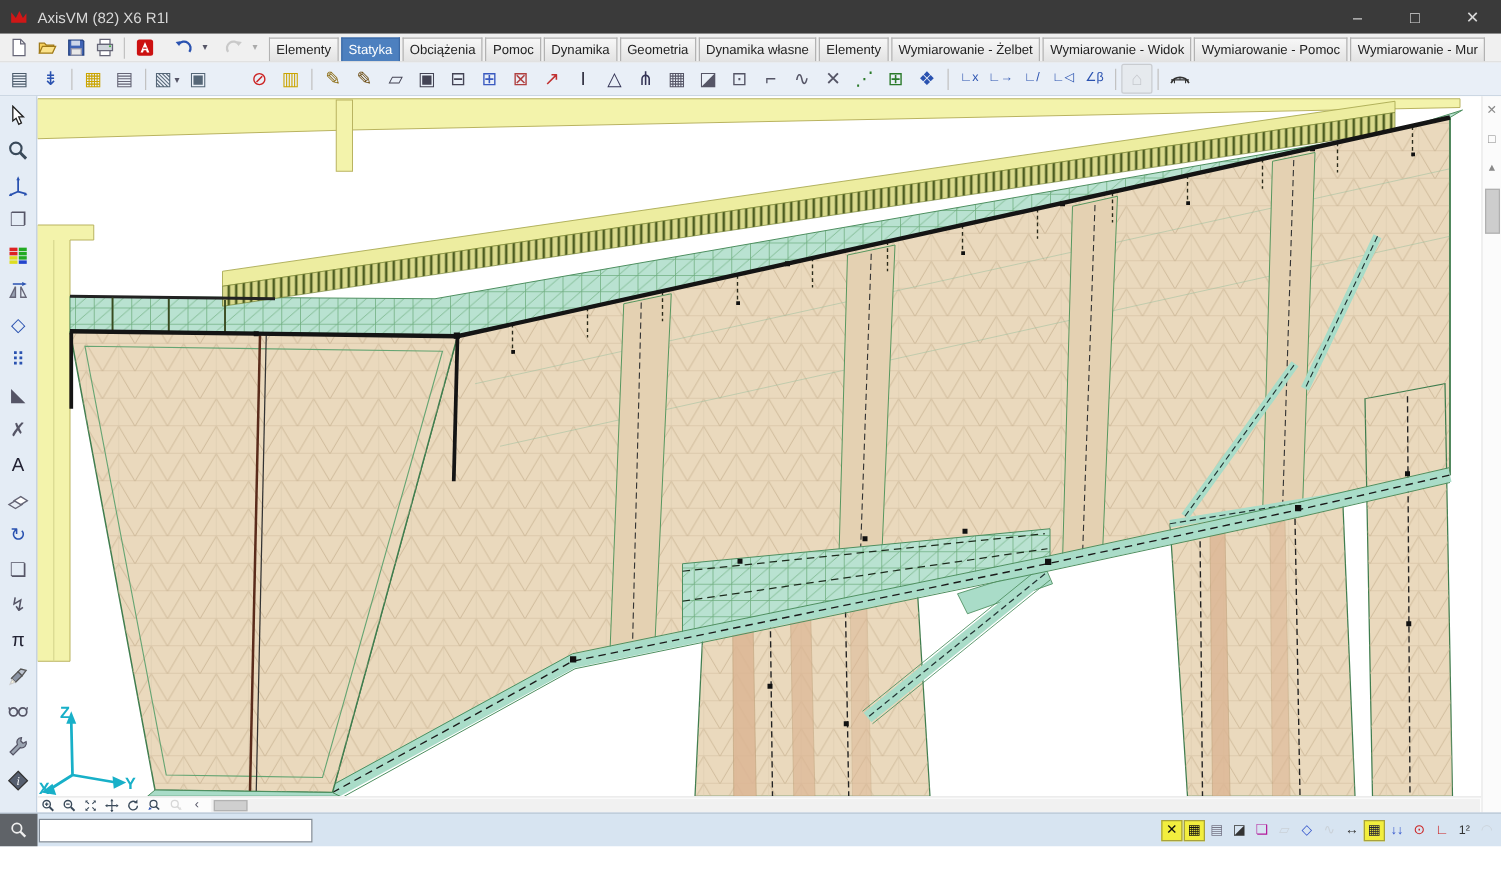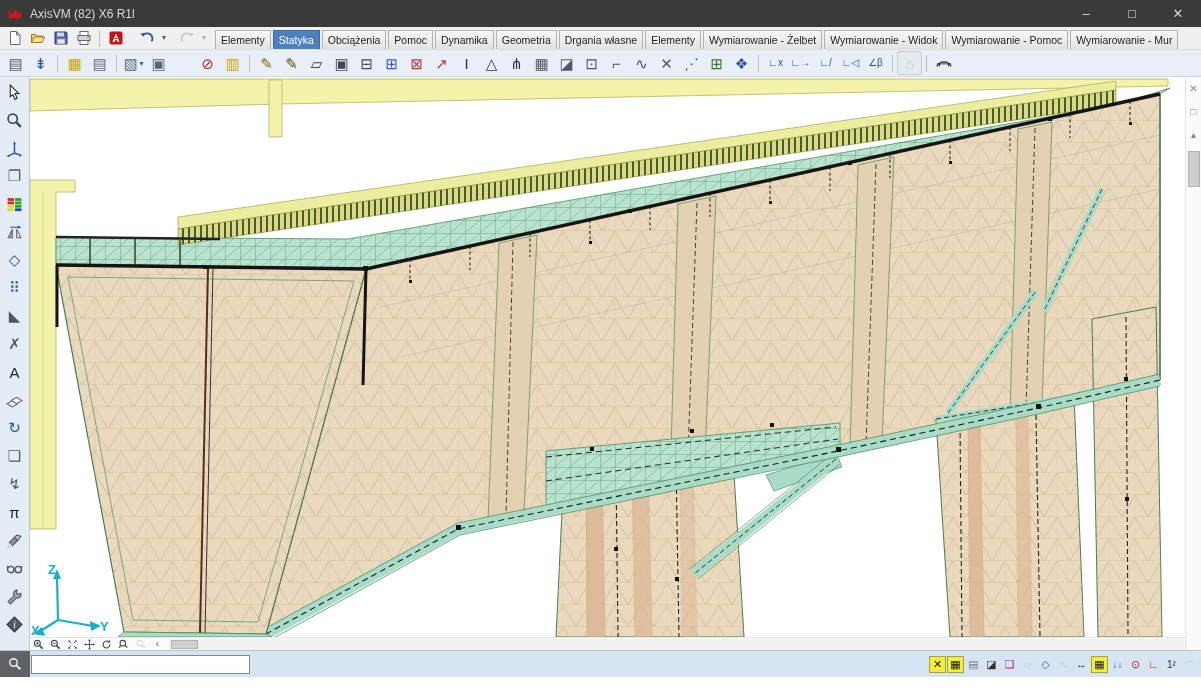--- a/index.html
+++ b/index.html
@@ -153,21 +153,21 @@
           <span class="g">▾</span>
         </span>
       </div>
     <div class="tabs">
         <span class="tab">Elementy</span>
         <span class="tab active">Statyka</span>
         <span class="tab">Obciążenia</span>
         <span class="tab">Pomoc</span>
         <span class="tab">Dynamika</span>
         <span class="tab">Geometria</span>
-        <span class="tab">Drgania własne</span>
+        <span class="tab">Dynamika własne</span>
         <span class="tab">Elementy</span>
         <span class="tab">Wymiarowanie - Żelbet</span>
         <span class="tab">Wymiarowanie - Widok</span>
         <span class="tab">Wymiarowanie - Pomoc</span>
         <span class="tab">Wymiarowanie - Mur</span>
       </div>
   </div>
 
   <div class="row2">
       <span class="ibtn">

